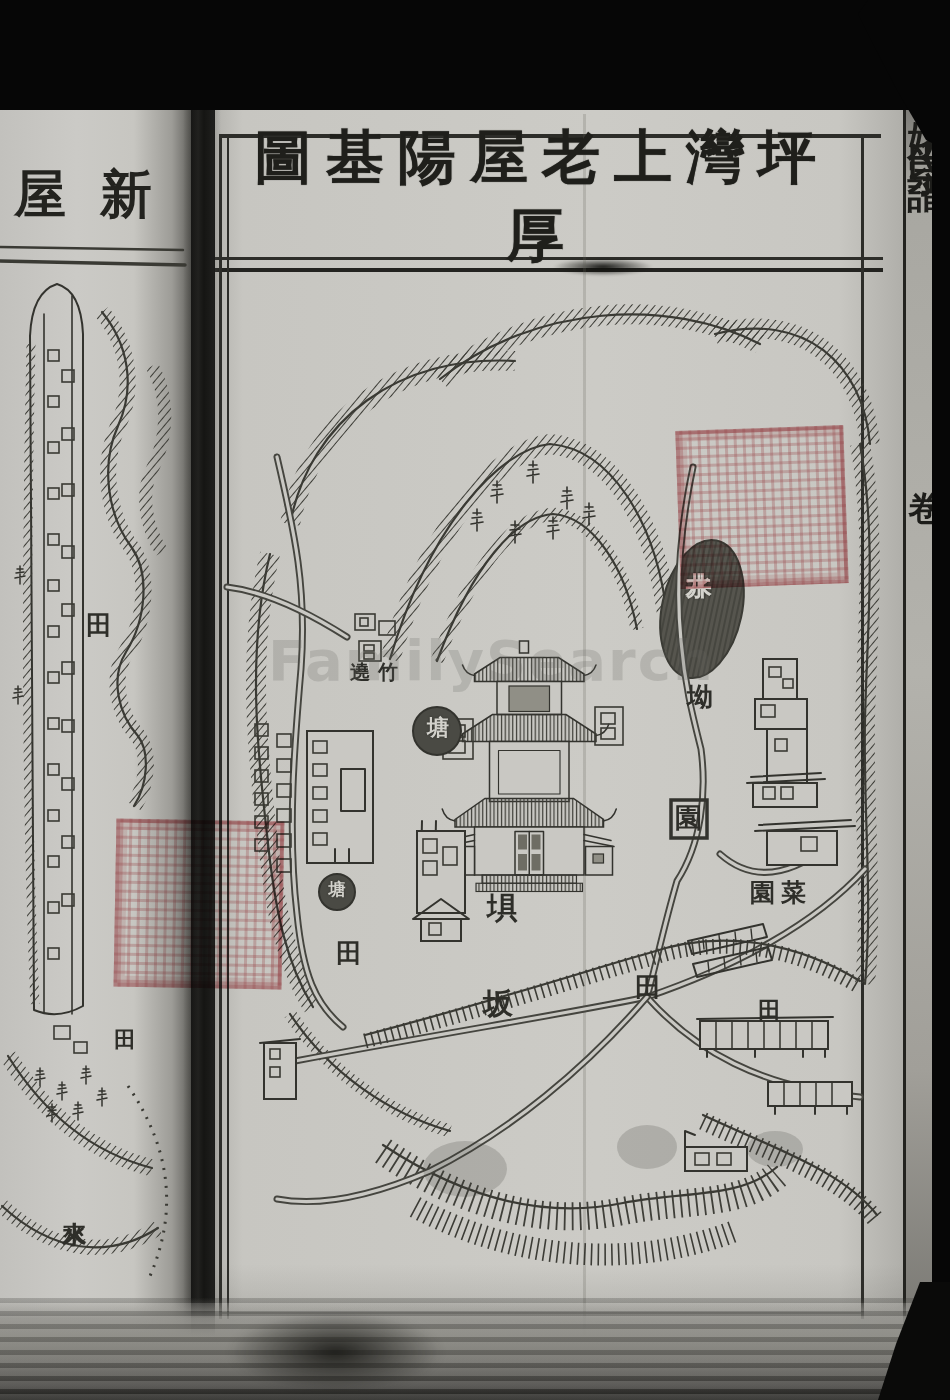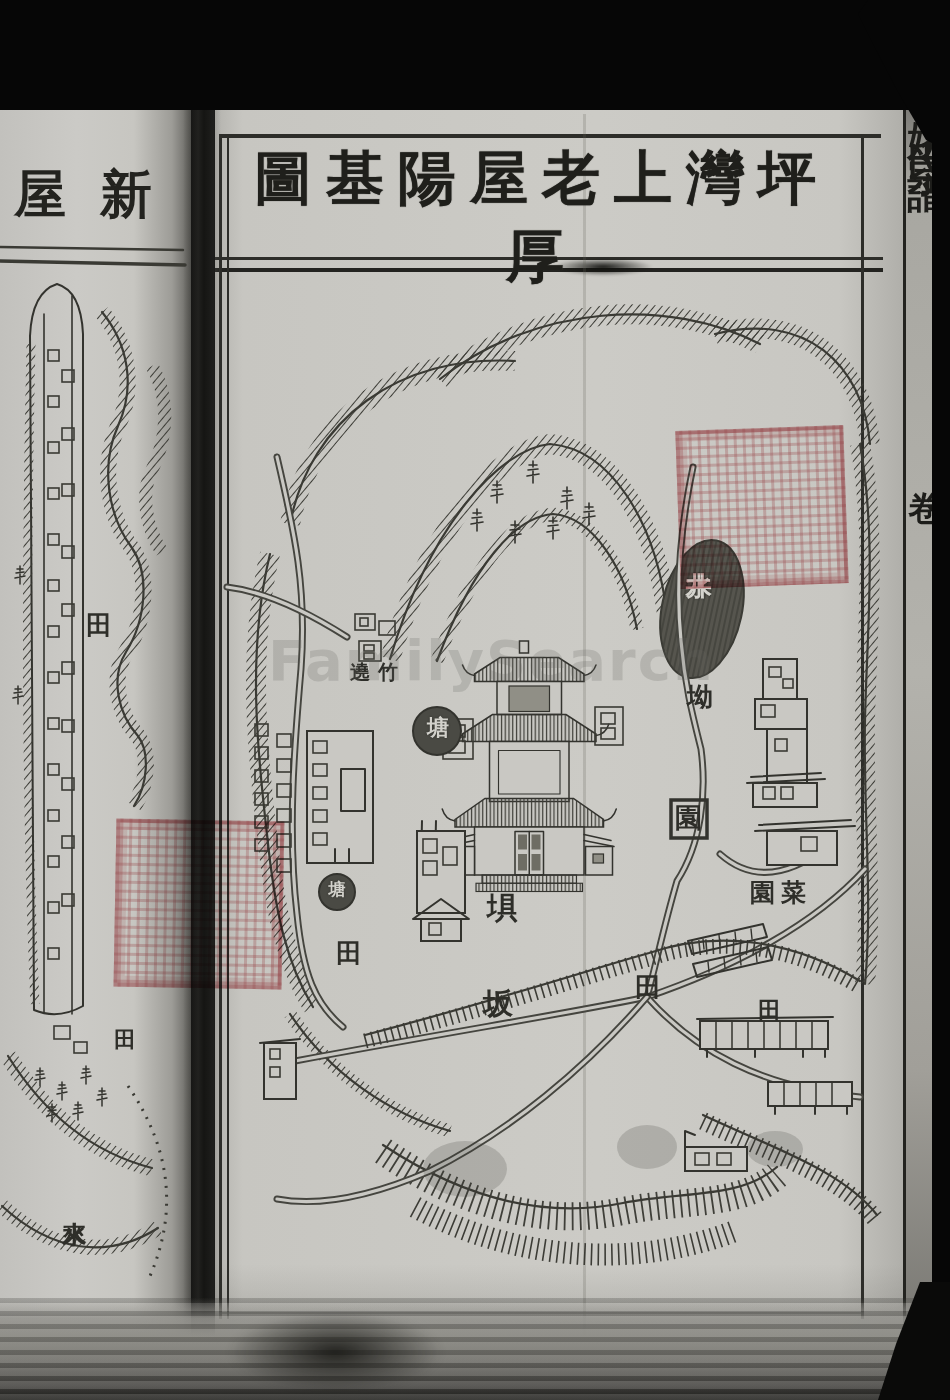--- a/index.html
+++ b/index.html
@@ -17,21 +17,21 @@
   .rp-shadeB{position:absolute;left:0;top:1240px;width:100%;height:132px;
       background:linear-gradient(180deg,rgba(60,60,54,0),rgba(60,60,54,.38));}
   .crease{position:absolute;left:368px;top:90px;width:3px;height:1230px;background:rgba(95,95,88,.22);}
 
   
   .hline,.vline{position:absolute;background:#2d2d29;}
   .smudge{position:absolute;left:338px;top:234px;width:100px;height:18px;border-radius:50%;
       background:radial-gradient(closest-side,rgba(15,15,12,.95),rgba(15,15,12,0));filter:blur(1px);}
 
   
-  .rp-title{position:absolute;left:8px;top:116px;width:638px;height:114px;display:flex;align-items:flex-start;}
+  .rp-title{position:absolute;left:8px;top:116px;width:638px;height:114px;display:flex;align-items:center;}
   .rp-title span{display:block;width:100%;text-align:center;font-size:58px;font-weight:bold;
       color:#1f1f1b;letter-spacing:14px;text-shadow:0 0 1px #3a3a35;}
   .lp-header{position:absolute;left:14px;top:146px;width:170px;font-size:52px;font-weight:bold;
       color:#23231f;letter-spacing:34px;white-space:nowrap;}
   .lbl{position:absolute;font-weight:bold;color:#2e2e29;white-space:nowrap;line-height:1.05;}
   .v{writing-mode:vertical-lr;}
   .light{color:#d3d2cc;text-shadow:0 0 2px rgba(30,30,26,.7);}
 
   
   .spine{position:absolute;left:903px;top:78px;width:34px;height:1322px;z-index:3;overflow:hidden;

